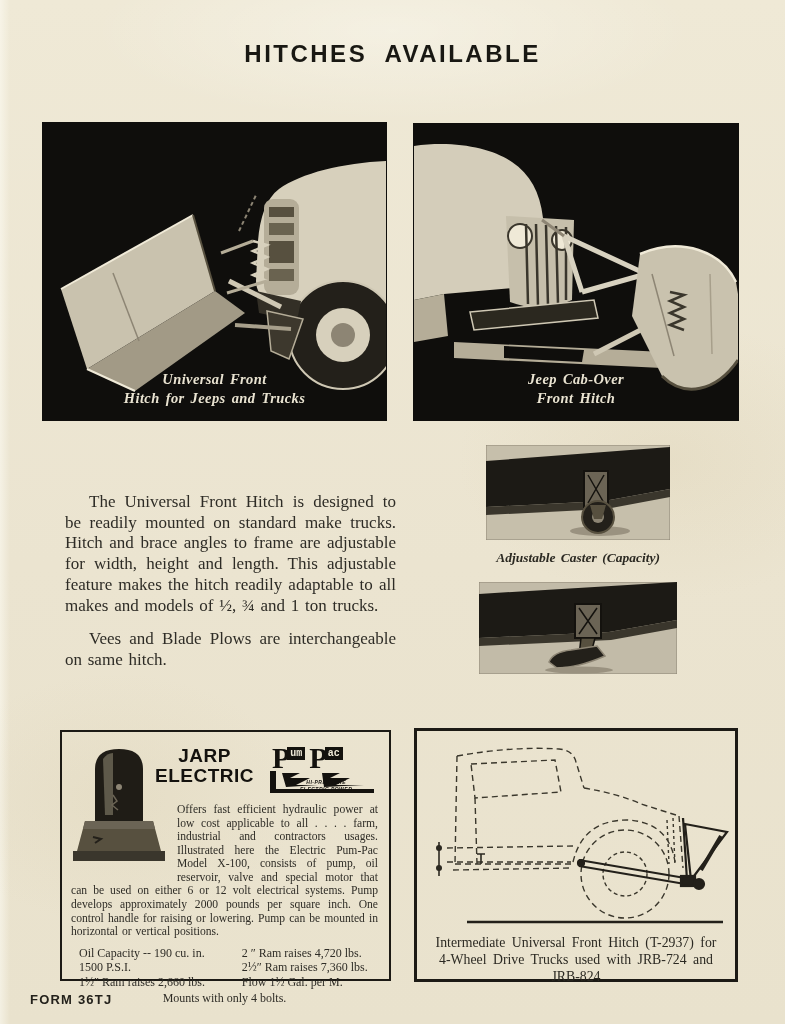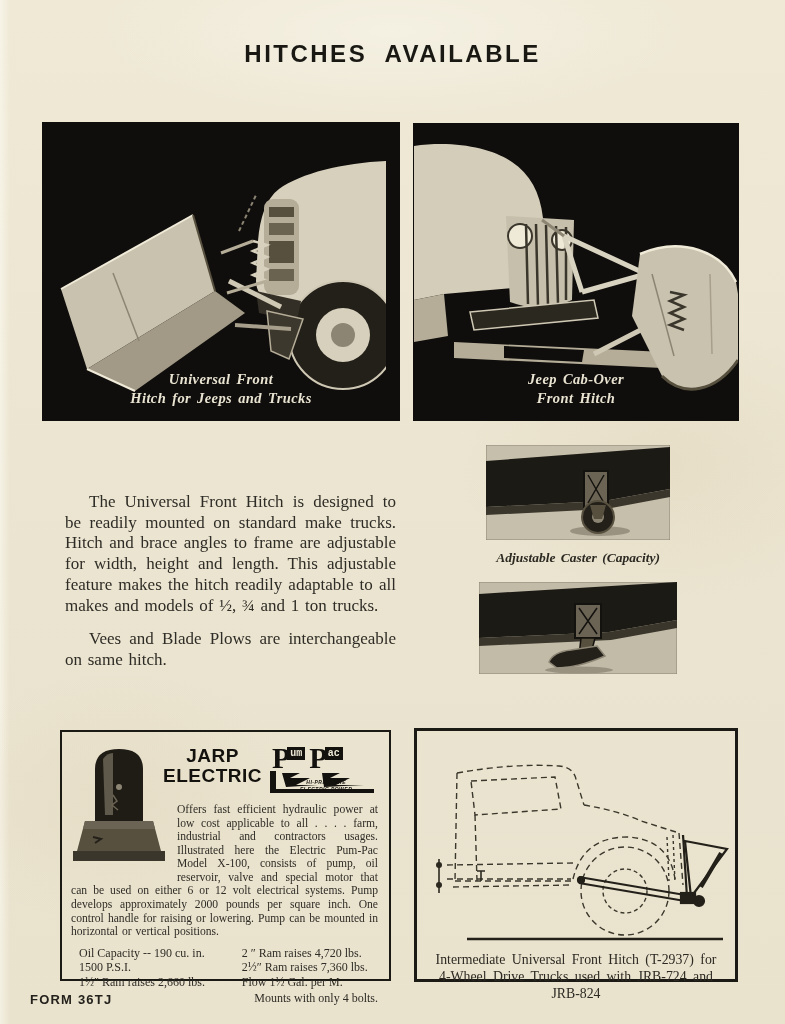--- a/index.html
+++ b/index.html
@@ -20,21 +20,21 @@
   }
   .page-title {
     position: absolute; top: 40px; left: 0; width: 100%;
     text-align: center;
     font-family: "Liberation Sans", sans-serif;
     font-weight: bold; font-size: 24px; letter-spacing: 2.5px; word-spacing: 9px;
     color: #191813; margin: 0;
   }
   
   .photo { position: absolute; background: #0f0e0c; box-shadow: 0 0 0 1px #0f0e0c; }
-  .photo-left  { left: 43px;  top: 123px; width: 343px; height: 297px; padding-left: 13px; }
+  .photo-left  { left: 43px;  top: 123px; width: 343px; height: 297px; }
   .photo-right { left: 414px; top: 124px; width: 324px; height: 296px; }
   .photo svg { position:absolute; left:0; top:0; }
   .photo-caption {
     position: absolute; bottom: 11px; left: 0; width: 100%;
     text-align: center; font-style: italic; font-weight: bold;
     font-size: 14.5px; line-height: 1.35; color: #e9e3d1; letter-spacing: .4px; word-spacing: 2px;
   }
   
   .body-copy { position: absolute; left: 65px; top: 492px; width: 331px; }
   .body-copy p {
@@ -46,21 +46,21 @@
   .small-photo { display: inline-block; position: relative; overflow: hidden; }
   .small-photo.caster { width: 184px; height: 95px; margin-bottom: 6px; }
   .small-photo.skid   { width: 198px; height: 92px; margin-top: 16px; margin-bottom: 6px; }
   .small-caption { font-style: italic; font-weight: bold; font-size: 13.5px; color: #2b2922; word-spacing: 2px; }
   
   .jarp-box {
     position: absolute; left: 60px; top: 730px; width: 331px; height: 251px;
     border: 2.5px solid #1c1a15; box-sizing: border-box; padding: 9px 11px 6px 9px;
   }
   .pump-art { float: left; width: 92px; height: 126px; margin: 2px 12px 4px 2px; }
-  .jarp-header { display: flex; justify-content: flex-end; align-items: flex-start; gap: 4px; padding-top: 2px; }
+  .jarp-header { display: flex; justify-content: flex-end; align-items: flex-start; gap: 12px; padding-top: 2px; }
   .jarp-brand {
     font-family: "Liberation Sans", sans-serif; font-weight: bold;
     font-size: 19px; line-height: 1.05; text-align: center; color: #14120e; letter-spacing: .5px;
     padding-top: 3px;
   }
   .pumpac { position: relative; width: 112px; height: 54px; flex: 0 0 auto; }
   .pumpac-words { position:absolute; left:6px; top:0; white-space: nowrap; }
   .pumpac .bigP {
     font-family: "Liberation Serif", serif; font-weight: bold;
     font-size: 30px; line-height: 1; color:#14120e; letter-spacing:-1px;
@@ -76,25 +76,25 @@
     font-family: "Liberation Sans", sans-serif; font-weight:bold; font-style: italic;
     font-size: 5px; line-height: 1.3; color:#14120e; letter-spacing:.5px;
   }
   .jarp-desc {
     margin: 6px 0 4px 0; font-size: 11.6px; line-height: 1.17;
     text-align: justify; word-spacing: 1px;
   }
   .specs { clear: both; display: grid; grid-template-columns: 53% 47%; margin-top: 7px; font-size: 12px; line-height: 1.22; }
   .specs .cell { white-space: nowrap; margin-left: 8px; }
   .specs .r { text-align: left; }
-  .specs-footer { text-align: right; font-size: 12px; margin-top: 1px; }
+  .specs-footer { text-align: center; font-size: 12px; margin-top: 1px; }
   
   .diagram-box {
     position: absolute; left: 414px; top: 728px; width: 324px; height: 254px;
-    border: 3px solid #1c1a15; box-sizing: border-box; padding: 22px 6px 0 6px;
+    border: 3px solid #1c1a15; box-sizing: border-box; padding: 5px 6px 0 6px;
   }
   .diagram-caption {
     margin-top: 2px; text-align: center; font-size: 13.8px; line-height: 1.25; word-spacing: 3px; color:#2b2922;
   }
   .form-number {
     position: absolute; left: 30px; top: 992px;
     font-family: "Liberation Sans", sans-serif; font-weight: bold;
     font-size: 13px; letter-spacing: 1.2px; color: #23211b;
   }
 </style>

